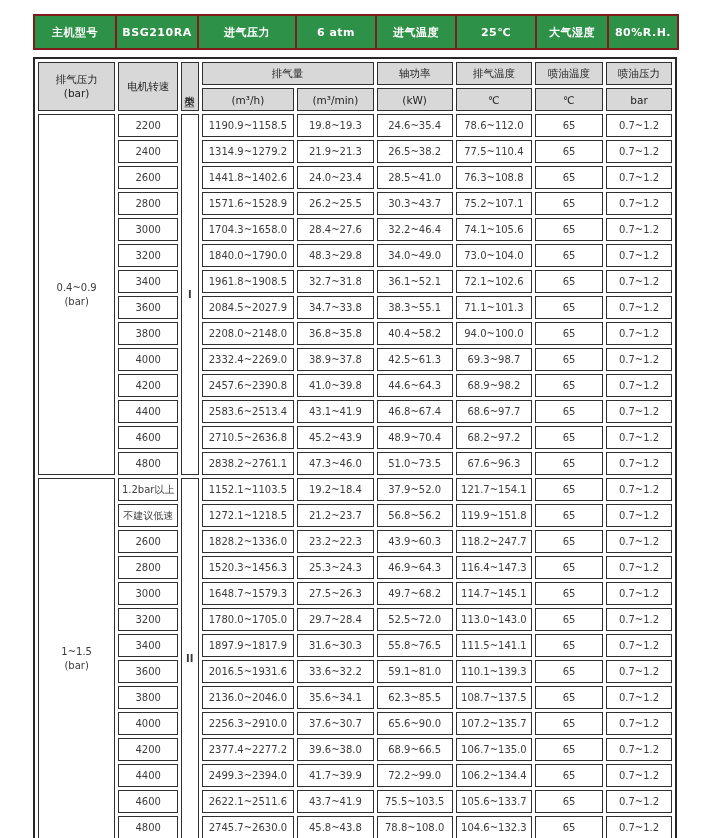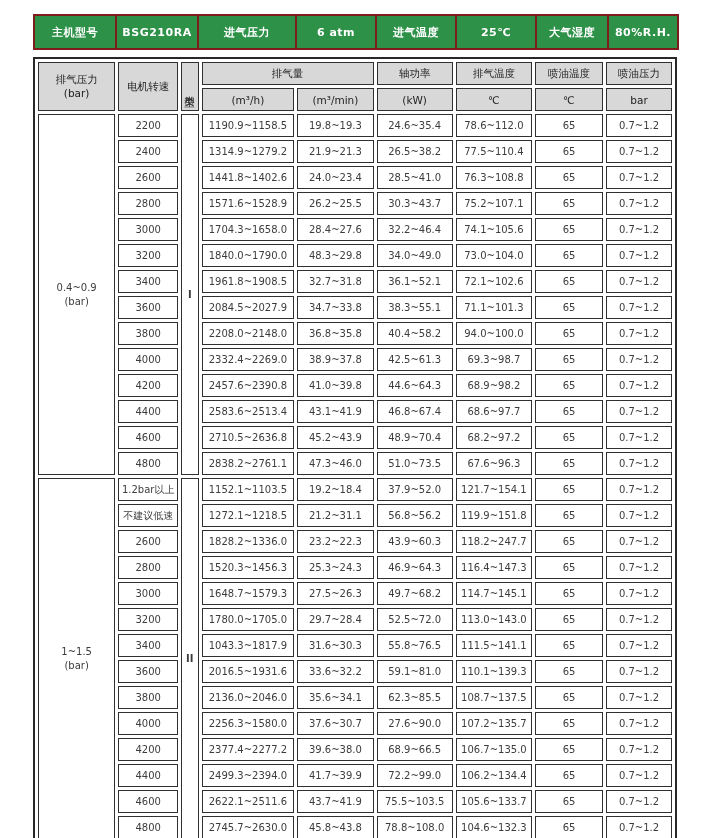--- a/index.html
+++ b/index.html
@@ -288,21 +288,21 @@
           <td>1152.1~1103.5</td>
           <td>19.2~18.4</td>
           <td>37.9~52.0</td>
           <td>121.7~154.1</td>
           <td>65</td>
           <td>0.7~1.2</td>
         </tr>
         <tr>
           <td class="speed-cell">不建议低速</td>
           <td>1272.1~1218.5</td>
-          <td>21.2~31.1</td>
+          <td>21.2~23.7</td>
           <td>56.8~56.2</td>
           <td>119.9~151.8</td>
           <td>65</td>
           <td>0.7~1.2</td>
         </tr>
         <tr>
           <td class="speed-cell">2600</td>
           <td>1828.2~1336.0</td>
           <td>23.2~22.3</td>
           <td>43.9~60.3</td>
@@ -332,21 +332,21 @@
           <td class="speed-cell">3200</td>
           <td>1780.0~1705.0</td>
           <td>29.7~28.4</td>
           <td>52.5~72.0</td>
           <td>113.0~143.0</td>
           <td>65</td>
           <td>0.7~1.2</td>
         </tr>
         <tr>
           <td class="speed-cell">3400</td>
-          <td>1043.3~1817.9</td>
+          <td>1897.9~1817.9</td>
           <td>31.6~30.3</td>
           <td>55.8~76.5</td>
           <td>111.5~141.1</td>
           <td>65</td>
           <td>0.7~1.2</td>
         </tr>
         <tr>
           <td class="speed-cell">3600</td>
           <td>2016.5~1931.6</td>
           <td>33.6~32.2</td>
@@ -359,23 +359,23 @@
           <td class="speed-cell">3800</td>
           <td>2136.0~2046.0</td>
           <td>35.6~34.1</td>
           <td>62.3~85.5</td>
           <td>108.7~137.5</td>
           <td>65</td>
           <td>0.7~1.2</td>
         </tr>
         <tr>
           <td class="speed-cell">4000</td>
-          <td>2256.3~1580.0</td>
+          <td>2256.3~2910.0</td>
           <td>37.6~30.7</td>
-          <td>27.6~90.0</td>
+          <td>65.6~90.0</td>
           <td>107.2~135.7</td>
           <td>65</td>
           <td>0.7~1.2</td>
         </tr>
         <tr>
           <td class="speed-cell">4200</td>
           <td>2377.4~2277.2</td>
           <td>39.6~38.0</td>
           <td>68.9~66.5</td>
           <td>106.7~135.0</td>

